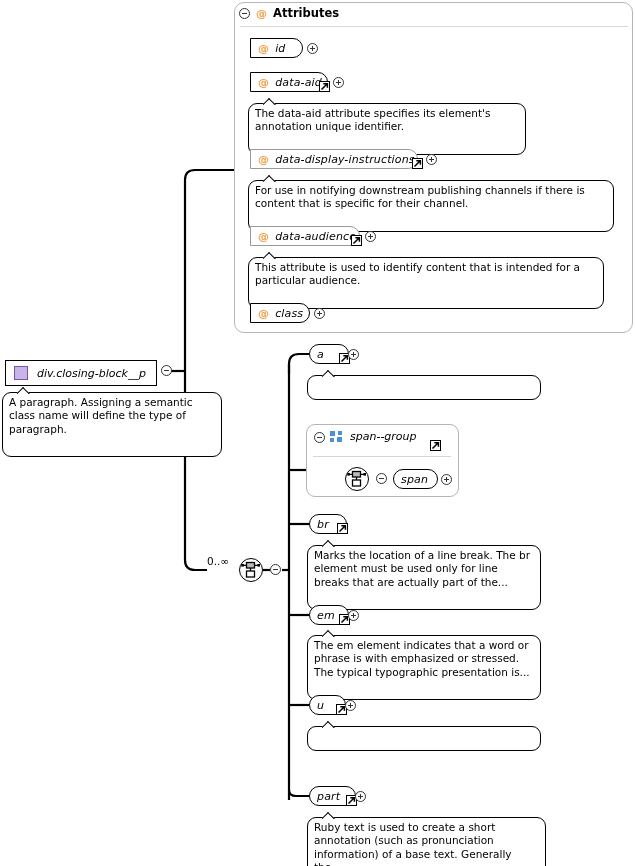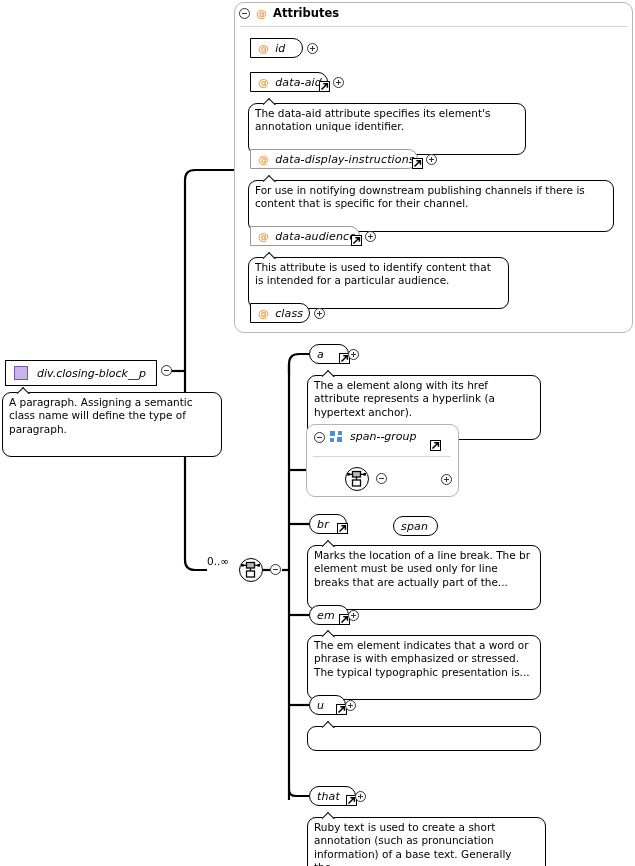--- a/index.html
+++ b/index.html
@@ -305,21 +305,21 @@
   <div class="node attr-node light" style="left:250px; top:226px; width:110px;">
     <span class="at">@</span>
     <span class="node-label">data-audience</span>
   </div>
   <div class="goto" style="left:351px; top:235px;">
     <svg width="9" height="9" viewBox="0 0 9 9">
         <path d="M1.5 7.5 L7 2 M3.3 1.7 L7.4 1.7 L7.4 5.8" stroke="#000" stroke-width="1.5" fill="none"></path>
       </svg>
   </div>
   <div class="circ plus" style="left:365px; top:231px;"></div>
-  <div class="bubble" style="left:248px; top:257px; width:261px;">
+  <div class="bubble" style="left:248px; top:257px; width:356px;">
     <span class="tick"></span>
     <span>This attribute is used to identify content that is intended for a particular audience.</span>
   </div>
 
   <div class="node attr-node" style="left:250px; top:303px; width:60px;">
     <span class="at">@</span>
     <span class="node-label">class</span>
   </div>
   <div class="circ plus" style="left:314px; top:308px;"></div>
 
@@ -350,21 +350,20 @@
     <span class="node-label">a</span>
   </div>
   <div class="goto" style="left:339px; top:353px;">
     <svg width="9" height="9" viewBox="0 0 9 9">
         <path d="M1.5 7.5 L7 2 M3.3 1.7 L7.4 1.7 L7.4 5.8" stroke="#000" stroke-width="1.5" fill="none"></path>
       </svg>
   </div>
   <div class="circ plus" style="left:348px; top:349px;"></div>
   <div class="bubble" style="left:307px; top:375px; width:234px;">
     <span class="tick"></span>
-    <span>The a element along with its href attribute represents a hyperlink (a hypertext anchor).</span>
   </div>
 
   <div class="group-panel" style="left:306px; top:424px; width:153px; height:73px;"></div>
   <div class="circ" style="left:314px; top:432px;"></div>
   <div class="group-header" style="left:330px; top:430px;">
     <span class="group-icon">
       <i class="gi1"></i>
         <i class="gi2"></i>
         <i class="gi3"></i>
         <i class="gi4"></i>
@@ -382,21 +381,21 @@
     <svg width="21" height="21" viewBox="0 0 21 21">
       <rect x="6.5" y="3.5" width="8" height="5.5" fill="#b9b9b9" stroke="#000" stroke-width="1.3"></rect>
       <rect x="6.5" y="12" width="8" height="6" fill="#fff" stroke="#000" stroke-width="1.3"></rect>
       <path d="M10.5 9 L10.5 12" stroke="#000" stroke-width="1.3"></path>
       <path d="M2.5 6.3 L6.5 6.3 M14.5 6.3 L18.5 6.3" stroke="#000" stroke-width="1.3"></path>
       <rect x="1.2" y="5" width="2.6" height="2.6" fill="#000"></rect>
       <rect x="17.4" y="5" width="2.6" height="2.6" fill="#000"></rect>
     </svg>
   </div>
   <div class="circ" style="left:376px; top:473px;"></div>
-  <div class="node elem-node" style="left:393px; top:469px; width:45px;margin-top:47px;">
+  <div class="node elem-node" style="left:393px; top:469px; width:45px;">
     <span class="node-label">span</span>
   </div>
   <div class="circ plus" style="left:441px; top:474px;"></div>
 
   <div class="node elem-node" style="left:309px; top:514px; width:38px;">
     <span class="node-label">br</span>
   </div>
   <div class="goto" style="left:337px; top:523px;">
     <svg width="9" height="9" viewBox="0 0 9 9">
         <path d="M1.5 7.5 L7 2 M3.3 1.7 L7.4 1.7 L7.4 5.8" stroke="#000" stroke-width="1.5" fill="none"></path>
@@ -428,21 +427,21 @@
     <svg width="9" height="9" viewBox="0 0 9 9">
         <path d="M1.5 7.5 L7 2 M3.3 1.7 L7.4 1.7 L7.4 5.8" stroke="#000" stroke-width="1.5" fill="none"></path>
       </svg>
   </div>
   <div class="circ plus" style="left:345px; top:700px;"></div>
   <div class="bubble" style="left:307px; top:726px; width:234px;">
     <span class="tick"></span>
   </div>
 
   <div class="node elem-node" style="left:309px; top:786px; width:47px;">
-    <span class="node-label">that</span>
+    <span class="node-label">part</span>
   </div>
   <div class="goto" style="left:346px; top:795px;">
     <svg width="9" height="9" viewBox="0 0 9 9">
         <path d="M1.5 7.5 L7 2 M3.3 1.7 L7.4 1.7 L7.4 5.8" stroke="#000" stroke-width="1.5" fill="none"></path>
       </svg>
   </div>
   <div class="circ plus" style="left:355px; top:791px;"></div>
   <div class="bubble" style="left:307px; top:817px; width:239px;">
     <span class="tick"></span>
     <span>Ruby text is used to create a short annotation (such as pronunciation information) of a base text. Generally the...</span>

